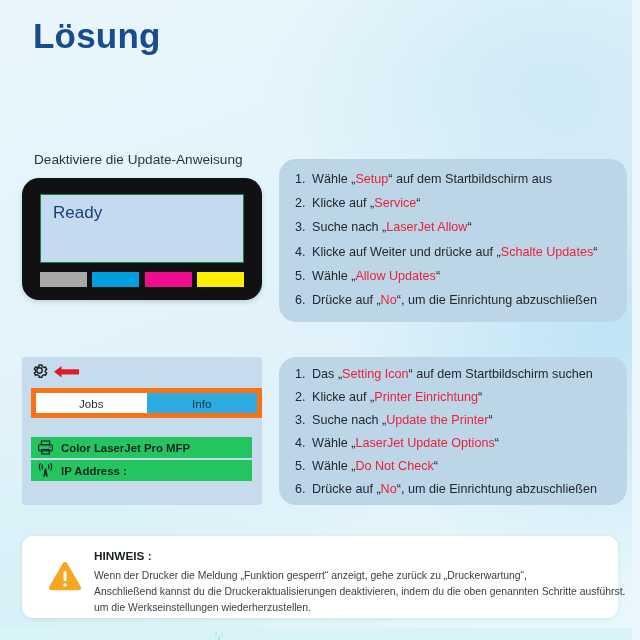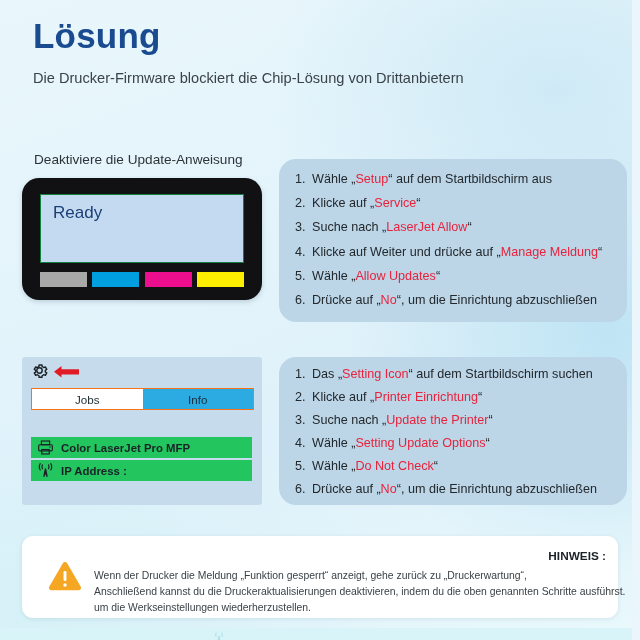--- a/index.html
+++ b/index.html
@@ -163,21 +163,21 @@
     width: 27px;
     height: 13px;
   }
   .tabs {
     position: absolute;
     left: 9px;
     top: 31px;
     width: 221px;
     height: 20px;
     display: flex;
-    border: 1px solid #f97316;
+    border: 5px solid #f97316;
   }
   .tab {
     flex: 1;
     font-size: 11.6px;
     display: flex;
     align-items: center;
     justify-content: center;
     color: #1d2b33;
   }
   .tab.inactive { background: #ffffff; }
@@ -229,21 +229,20 @@
     position: absolute;
     left: 72px;
     top: 13px;
     right: 12px;
   }
   .note-title {
     font-size: 11.8px;
     font-weight: bold;
     color: #1b2227;
     margin-bottom: 5px;
-    text-align: right;
   }
   .note-line {
     font-size: 10.4px;
     color: #3a4248;
     line-height: 1.55;
     white-space: nowrap;
   }
 
   
   .bottom-teaser {
@@ -264,21 +263,20 @@
   }
 </style>
 </head>
 <body>
 
 <div class="page">
 
   <div class="header">
     <h1 class="title">Lösung</h1>
     <div class="subtitle">
-      <div>Die Drucker-Firmware blockiert die Chip-Lösung von Drittanbietern</div>
     </div>
   </div>
 
   <div class="section-label">Deaktiviere die Update-Anweisung</div>
 
   <div class="printer-mock">
     <div class="lcd">
       <div class="lcd-text">Ready</div>
     </div>
     <div class="swatches">
@@ -287,21 +285,21 @@
       <div class="swatch" style="background:#ec0e8c"></div>
       <div class="swatch" style="background:#fdee00"></div>
     </div>
   </div>
 
   <div class="steps-panel one">
     <ol class="steps-list" id="steps-one">
         <li><span>Wähle „</span><span class="hl">Setup</span><span>“ auf dem Startbildschirm aus</span></li>
         <li><span>Klicke auf „</span><span class="hl">Service</span><span>“</span></li>
         <li><span>Suche nach „</span><span class="hl">LaserJet Allow</span><span>“</span></li>
-        <li><span>Klicke auf Weiter und drücke auf „</span><span class="hl">Manage Meldung</span><span>“</span></li>
+        <li><span>Klicke auf Weiter und drücke auf „</span><span class="hl">Schalte Updates</span><span>“</span></li>
         <li><span>Wähle „</span><span class="hl">Allow Updates</span><span>“</span></li>
         <li><span>Drücke auf „</span><span class="hl">No</span><span>“, um die Einrichtung abzuschließen</span></li>
       </ol>
   </div>
 
   <div class="ui-mock">
     <div class="ui-topbar">
       <svg class="gear-icon" viewBox="0 0 24 24">
         <path fill="none" stroke="#1b2227" stroke-width="1.8" d="M12 8.6a3.4 3.4 0 100 6.8 3.4 3.4 0 000-6.8z"></path>
         <path fill="none" stroke="#1b2227" stroke-width="1.8" stroke-linejoin="round" d="M19.3 13.9l1.9 1.1-1.8 3.1-2.1-.8a6.9 6.9 0 01-1.9 1.1l-.3 2.2h-3.6l-.3-2.2a6.9 6.9 0 01-1.9-1.1l-2.1.8L5.4 15l1.9-1.1a7 7 0 010-2.2L5.4 10.6l1.8-3.1 2.1.8a6.9 6.9 0 011.9-1.1l.3-2.2h3.6l.3 2.2c.7.26 1.33.63 1.9 1.1l2.1-.8 1.8 3.1-1.9 1.1a7 7 0 010 2.2z"></path>
@@ -336,21 +334,21 @@
       </svg>
       <span class="row-label">IP Address :</span>
     </div>
   </div>
 
   <div class="steps-panel two">
     <ol class="steps-list" id="steps-two">
         <li><span>Das „</span><span class="hl">Setting Icon</span><span>“ auf dem Startbildschirm suchen</span></li>
         <li><span>Klicke auf „</span><span class="hl">Printer Einrichtung</span><span>“</span></li>
         <li><span>Suche nach „</span><span class="hl">Update the Printer</span><span>“</span></li>
-        <li><span>Wähle „</span><span class="hl">Setting Update Options</span><span>“</span></li>
+        <li><span>Wähle „</span><span class="hl">LaserJet Update Options</span><span>“</span></li>
         <li><span>Wähle „</span><span class="hl">Do Not Check</span><span>“</span></li>
         <li><span>Drücke auf „</span><span class="hl">No</span><span>“, um die Einrichtung abzuschließen</span></li>
       </ol>
   </div>
 
   <div class="note-box">
     <svg class="warn-icon" viewBox="0 0 40 36">
       <path fill="#f5a623" d="M17.6 3.2a2.8 2.8 0 014.8 0l15 26a2.8 2.8 0 01-2.4 4.2H5a2.8 2.8 0 01-2.4-4.2z"></path>
       <rect x="18.4" y="12" width="3.2" height="11" rx="1.4" fill="#ffffff"></rect>
       <circle cx="20" cy="27.4" r="1.9" fill="#ffffff"></circle>

